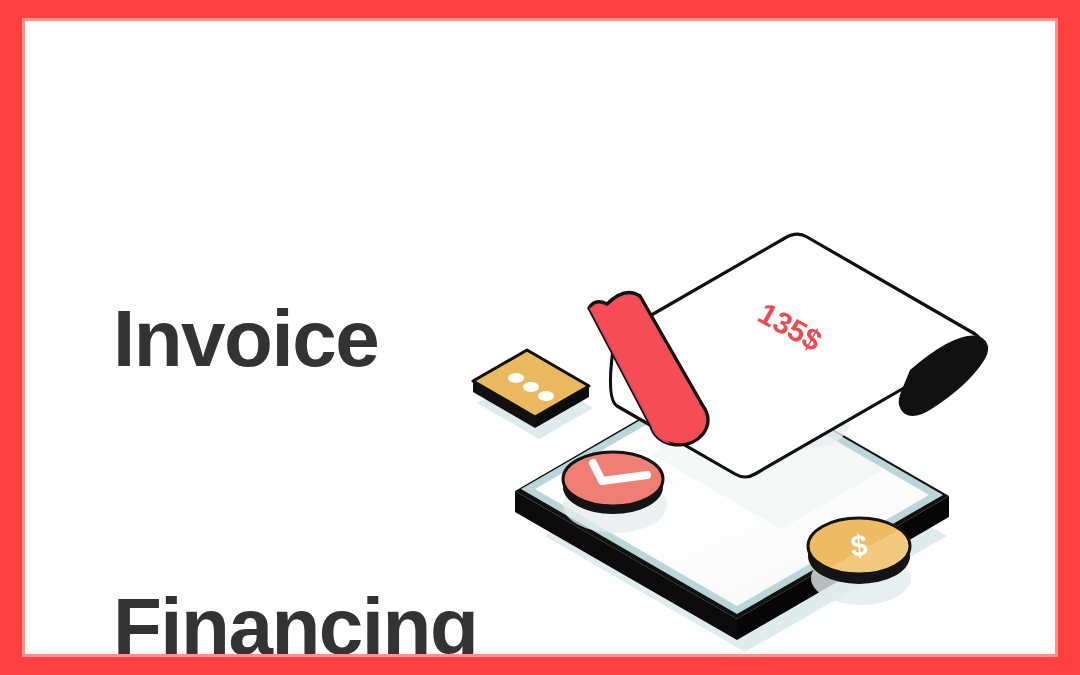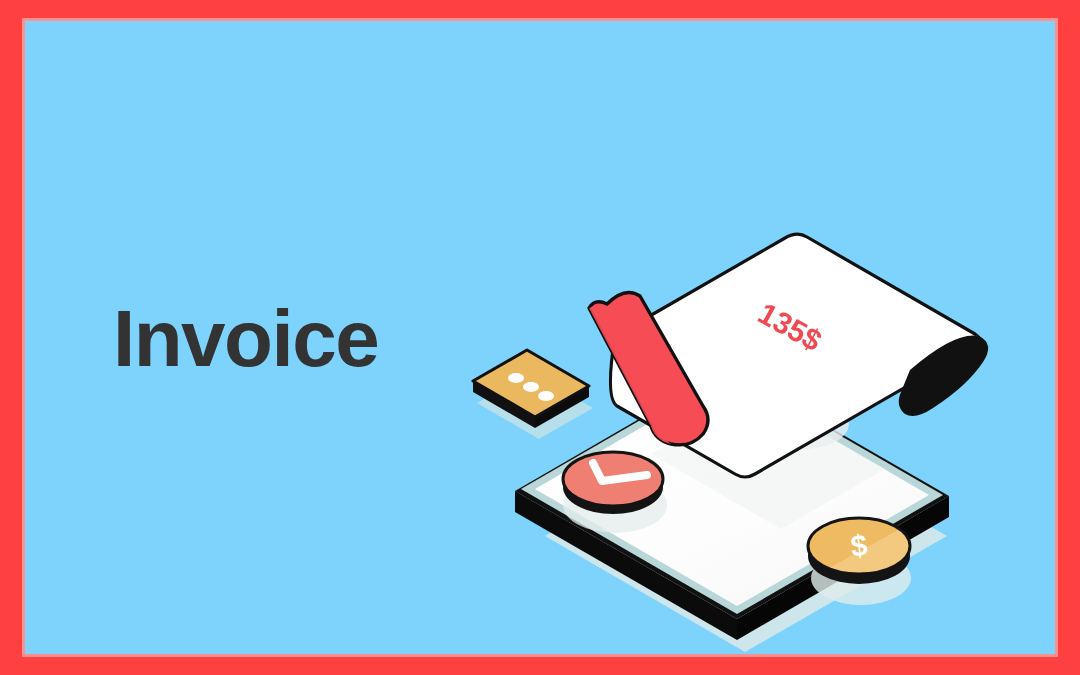--- a/index.html
+++ b/index.html
@@ -22,21 +22,21 @@
     background: #ff4040;
     overflow: hidden;
   }
 
   .poster-inner {
     position: absolute;
     left: 25px;
     top: 21px;
     right: 25px;
     bottom: 21px;
-    background: #7dd3fc;
+    background: #ffffff;
     overflow: hidden;
   }
 
   
   .frame-hairline {
     position: absolute;
     left: 22px;
     top: 18px;
     right: 22px;
     bottom: 18px;
@@ -78,20 +78,21 @@
 </style>
 </head>
 <body>
 
 <div class="poster">
 
   <div class="poster-inner">
 
     <h1 class="headline">
       <span class="line">Invoice</span>
+      <span class="line">Financing</span>
       
     </h1>
 
     <div class="illustration">
       <svg viewBox="0 0 620 480" xmlns="http://www.w3.org/2000/svg">
 
         <defs>
           <linearGradient id="coinTopGrad" x1="0" y1="0" x2="1" y2="1">
             <stop offset="0%" stop-color="#e28f36"></stop>
             <stop offset="52%" stop-color="#e28f36"></stop>

